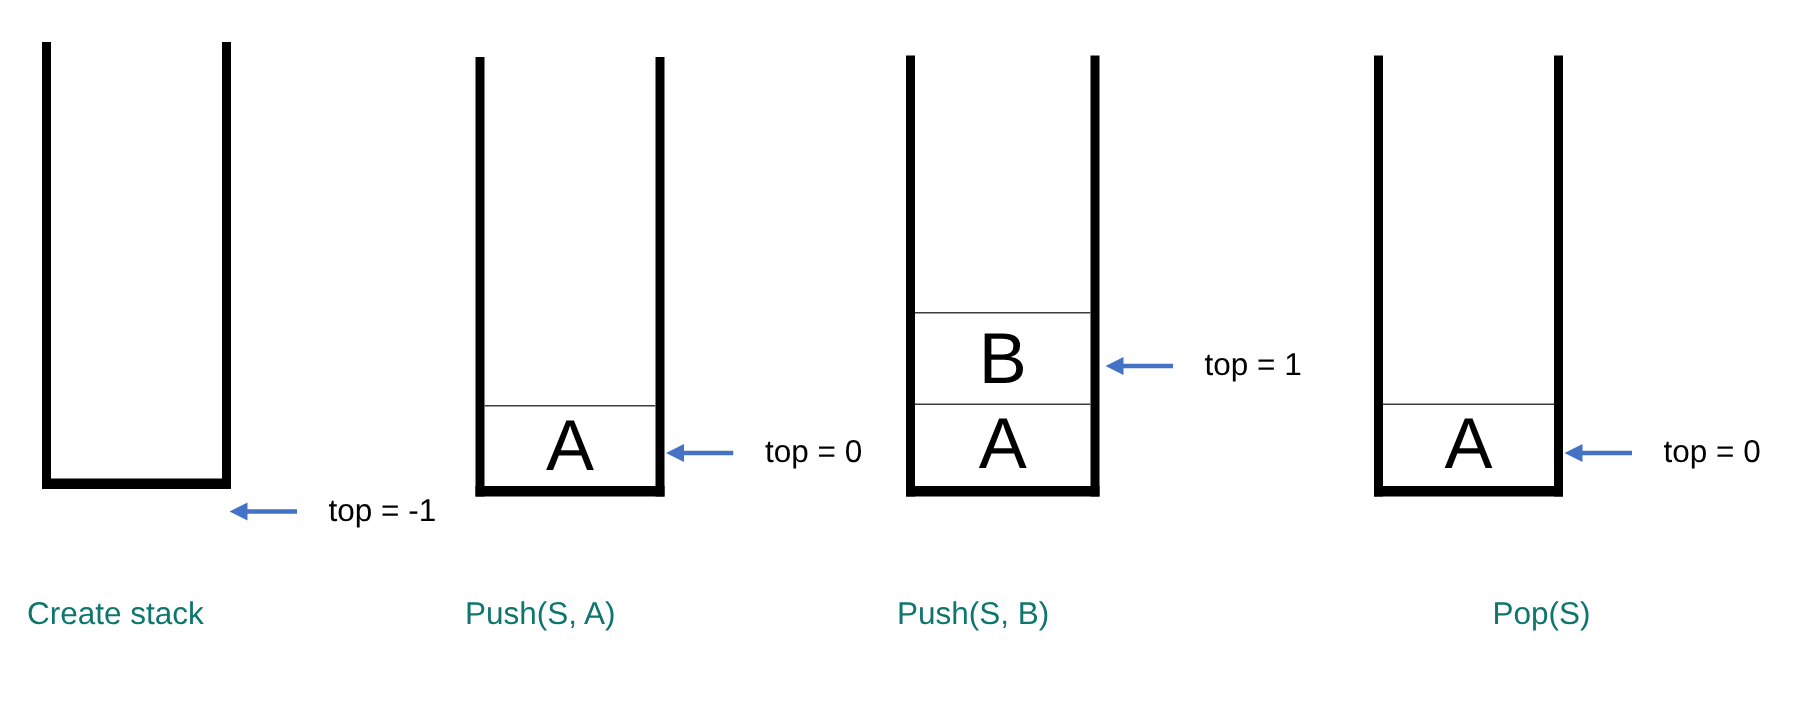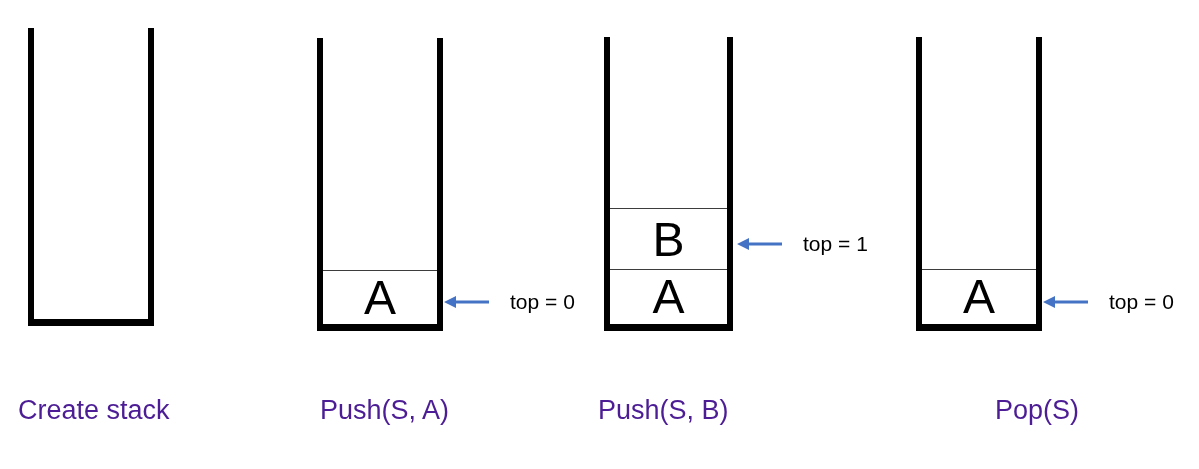--- a/index.html
+++ b/index.html
@@ -61,36 +61,42 @@
   .pointer-label {
     font-size: 21px;
     line-height: 22px;
     color: #000;
   }
 
   
   .caption {
     position: absolute;
     top: 397px;
-    font-size: 27px;
+    font-size: 21px;
     line-height: 26px;
-    color: #4c1d95;
+    color: #0f766e;
     white-space: nowrap;
   }
   .caption-1 { left: 18px; }
-  .caption-2 { left: 320px; text-align: right; }
+  .caption-2 { left: 310px; text-align: right; }
   .caption-3 { left: 598px; }
   .caption-4 { left: 947px; margin-left: 48px; }
 </style>
 </head>
 <body>
 
 <div class="canvas">
 
   <div class="vessel vessel-1"></div>
+  <div class="pointer pointer-1">
+    <svg class="arrow-icon" width="45" height="16" viewBox="0 0 45 16">
+      <path d="M0,8 L12,2 L12,6.5 L45,6.5 L45,9.5 L12,9.5 L12,14 Z" fill="#4472C4"></path>
+    </svg>
+    <span class="pointer-label">top = -1</span>
+  </div>
   <div class="caption caption-1">Create stack</div>
 
   <div class="vessel vessel-2">
     <div class="cell v2-cell-a">
       <span class="cell-letter">A</span>
     </div>
   </div>
   <div class="pointer pointer-2">
     <svg class="arrow-icon" width="45" height="16" viewBox="0 0 45 16">
       <path d="M0,8 L12,2 L12,6.5 L45,6.5 L45,9.5 L12,9.5 L12,14 Z" fill="#4472C4"></path>

